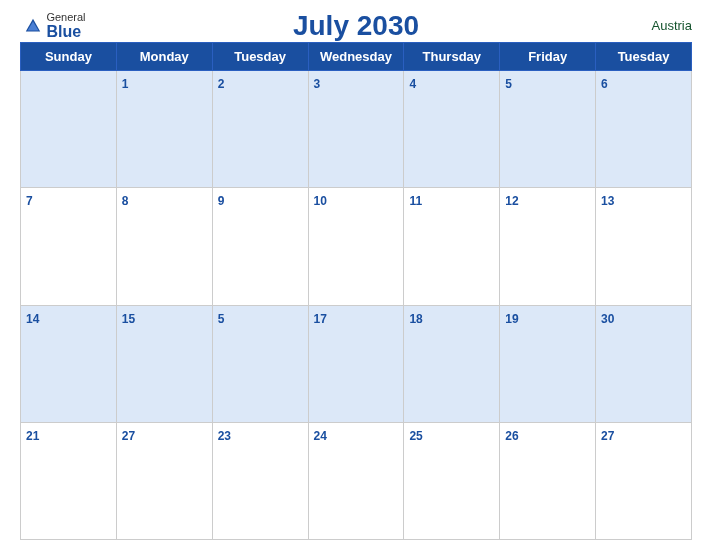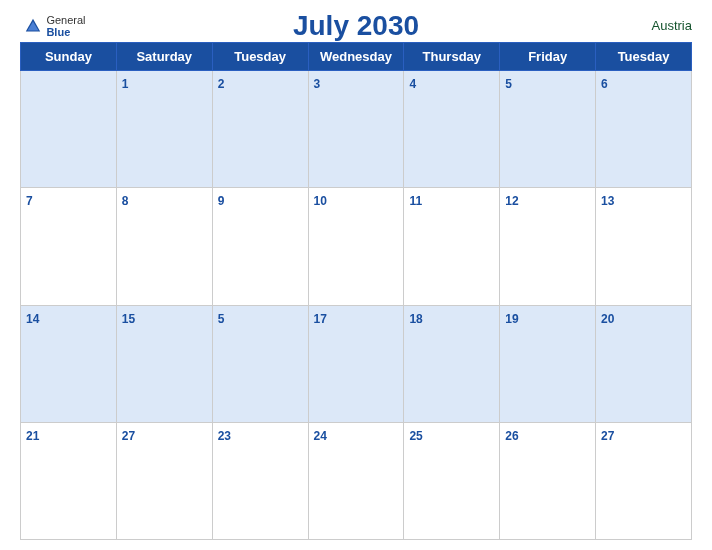--- a/index.html
+++ b/index.html
@@ -88,33 +88,33 @@
 
 <div class="header-row">
   <div class="logo">
     <div class="logo-area">
       <svg class="logo-icon" viewBox="0 0 20 20" xmlns="http://www.w3.org/2000/svg">
         <polygon points="10,2 18,16 2,16" fill="#1a4fa0"></polygon>
         <polygon points="10,5 16,15 4,15" fill="#4a7fd4"></polygon>
       </svg>
       <div>
         <div style="font-size:11px;color:#333;">General</div>
-        <div style="font-size:11px;color:#1a4fa0;font-weight:bold;">Blue</div>
+        <div style="font-size:16px;color:#1a4fa0;font-weight:bold;">Blue</div>
       </div>
     </div>
   </div>
   <h1 class="month-title">July 2030</h1>
   <div class="country-label">Austria</div>
 </div>
 
 <table class="calendar">
   <thead>
     <tr>
       <th>Sunday</th>
-      <th>Saturday</th>
+      <th>Monday</th>
       <th>Tuesday</th>
       <th>Wednesday</th>
       <th>Thursday</th>
       <th>Friday</th>
       <th>Tuesday</th>
     </tr>
   </thead>
   <tbody id="calendar-body">
   <tr>
         <td class="blue-bg"></td>
@@ -134,21 +134,21 @@
         <td class="white-bg"><span class="day-number">12</span></td>
         <td class="white-bg"><span class="day-number">13</span></td>
       </tr>
       <tr>
         <td class="blue-bg"><span class="day-number">14</span></td>
         <td class="blue-bg"><span class="day-number">15</span></td>
         <td class="blue-bg"><span class="day-number">5</span></td>
         <td class="blue-bg"><span class="day-number">17</span></td>
         <td class="blue-bg"><span class="day-number">18</span></td>
         <td class="blue-bg"><span class="day-number">19</span></td>
-        <td class="blue-bg"><span class="day-number">20</span></td>
+        <td class="blue-bg"><span class="day-number">30</span></td>
       </tr>
       <tr>
         <td class="white-bg"><span class="day-number">21</span></td>
         <td class="white-bg"><span class="day-number">27</span></td>
         <td class="white-bg"><span class="day-number">23</span></td>
         <td class="white-bg"><span class="day-number">24</span></td>
         <td class="white-bg"><span class="day-number">25</span></td>
         <td class="white-bg"><span class="day-number">26</span></td>
         <td class="white-bg"><span class="day-number">27</span></td>
       </tr>

